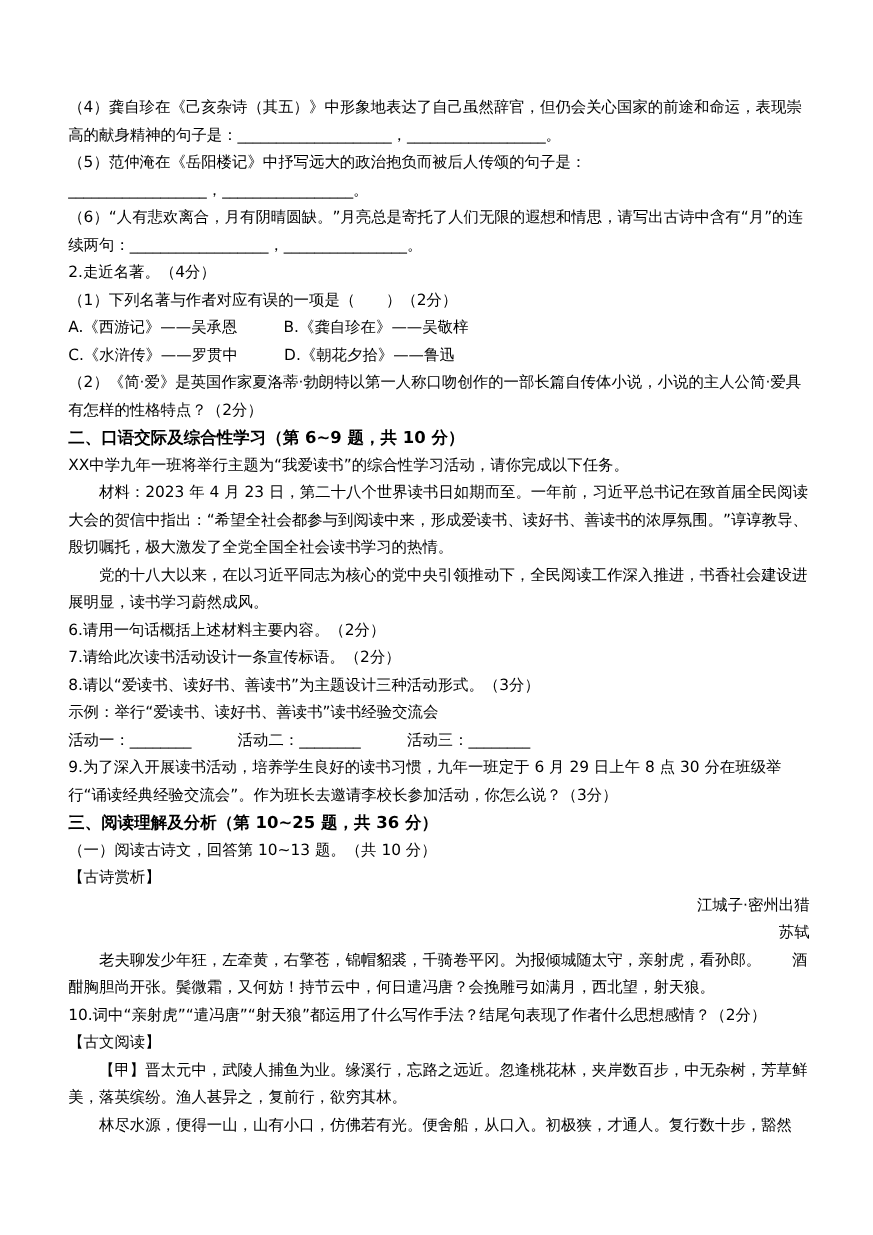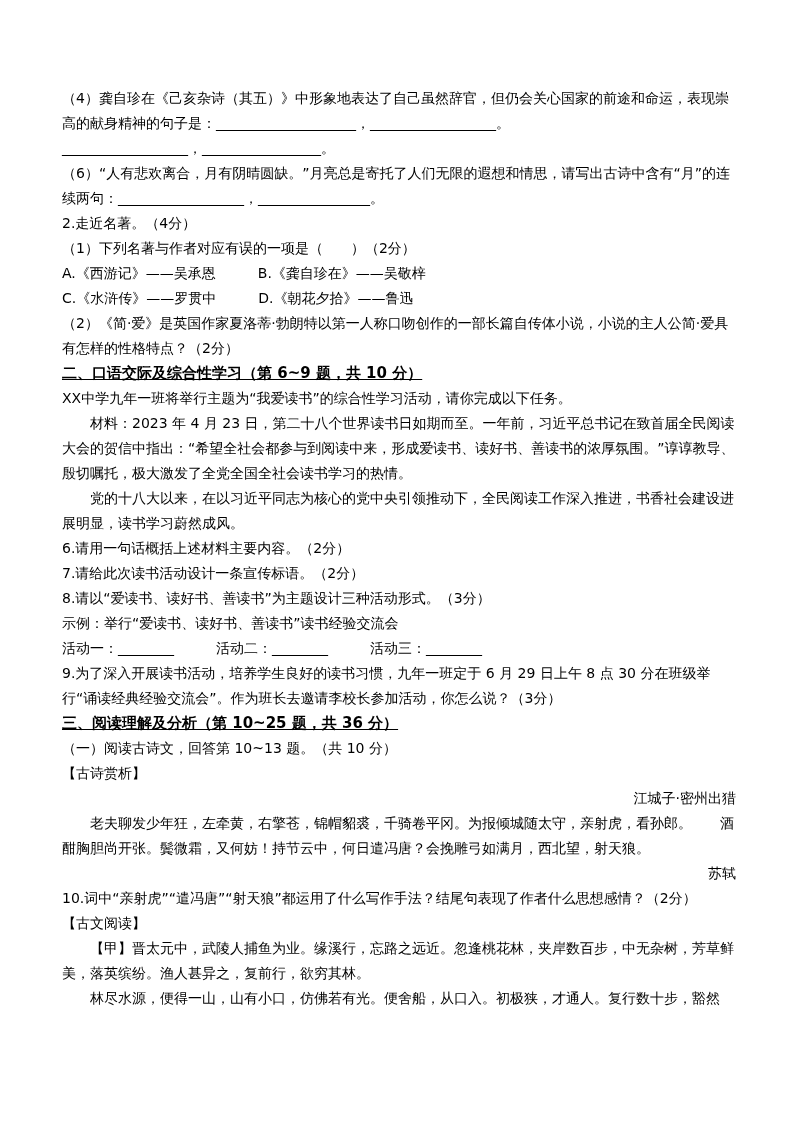--- a/index.html
+++ b/index.html
@@ -17,30 +17,31 @@
     position: absolute;
     left: 62px;
     top: 86px;
     width: 674px;
     font-size: 14px;
     line-height: 25px;
     text-align: left;
     word-break: break-all;
   }
   .doc p.line { margin: 0; padding: 0; }
-  .doc p.bold { font-weight: 700; font-size: 15px; text-decoration: underline; }
+  .doc p.bold { font-weight: 700; font-size: 15px; }
   .doc p.center { text-align: right; word-break: keep-all; }
   .doc p.indent { text-indent: 2em; }
 </style>
 </head>
 <body>
 
 <div class="page">
   <div class="doc" id="doc">
       <p class="line">（4）龚自珍在《己亥杂诗（其五）》中形象地表达了自己虽然辞官，但仍会关心国家的前途和命运，表现崇高的献身精神的句子是：____________________，__________________。</p>
+      <p class="line">（5）范仲淹在《岳阳楼记》中抒写远大的政治抱负而被后人传颂的句子是：</p>
       <p class="line">__________________，_________________。</p>
       <p class="line">（6）“人有悲欢离合，月有阴晴圆缺。”月亮总是寄托了人们无限的遐想和情思，请写出古诗中含有“月”的连续两句：__________________，________________。</p>
       <p class="line">2.走近名著。（4分）</p>
       <p class="line">（1）下列名著与作者对应有误的一项是（　　）（2分）</p>
       <p class="line">A.《西游记》——吴承恩　　　B.《龚自珍在》——吴敬梓</p>
       <p class="line">C.《水浒传》——罗贯中　　　D.《朝花夕拾》——鲁迅</p>
       <p class="line">（2）《简·爱》是英国作家夏洛蒂·勃朗特以第一人称口吻创作的一部长篇自传体小说，小说的主人公简·爱具有怎样的性格特点？（2分）</p>
       <p class="line bold">二、口语交际及综合性学习（第 6~9 题，共 10 分）</p>
       <p class="line">XX中学九年一班将举行主题为“我爱读书”的综合性学习活动，请你完成以下任务。</p>
       <p class="line indent">材料：2023 年 4 月 23 日，第二十八个世界读书日如期而至。一年前，习近平总书记在致首届全民阅读大会的贺信中指出：“希望全社会都参与到阅读中来，形成爱读书、读好书、善读书的浓厚氛围。”谆谆教导、殷切嘱托，极大激发了全党全国全社会读书学习的热情。</p>
@@ -48,20 +49,20 @@
       <p class="line">6.请用一句话概括上述材料主要内容。（2分）</p>
       <p class="line">7.请给此次读书活动设计一条宣传标语。（2分）</p>
       <p class="line">8.请以“爱读书、读好书、善读书”为主题设计三种活动形式。（3分）</p>
       <p class="line">示例：举行“爱读书、读好书、善读书”读书经验交流会</p>
       <p class="line">活动一：________　　　活动二：________　　　活动三：________</p>
       <p class="line">9.为了深入开展读书活动，培养学生良好的读书习惯，九年一班定于 6 月 29 日上午 8 点 30 分在班级举行“诵读经典经验交流会”。作为班长去邀请李校长参加活动，你怎么说？（3分）</p>
       <p class="line bold">三、阅读理解及分析（第 10~25 题，共 36 分）</p>
       <p class="line">（一）阅读古诗文，回答第 10~13 题。（共 10 分）</p>
       <p class="line">【古诗赏析】</p>
       <p class="line center">江城子·密州出猎</p>
+      <p class="line center">苏轼</p>
       <p class="line indent">老夫聊发少年狂，左牵黄，右擎苍，锦帽貂裘，千骑卷平冈。为报倾城随太守，亲射虎，看孙郎。　　酒酣胸胆尚开张。鬓微霜，又何妨！持节云中，何日遣冯唐？会挽雕弓如满月，西北望，射天狼。</p>
-      <p class="line center">苏轼</p>
       <p class="line">10.词中“亲射虎”“遣冯唐”“射天狼”都运用了什么写作手法？结尾句表现了作者什么思想感情？（2分）</p>
       <p class="line">【古文阅读】</p>
       <p class="line indent">【甲】晋太元中，武陵人捕鱼为业。缘溪行，忘路之远近。忽逢桃花林，夹岸数百步，中无杂树，芳草鲜美，落英缤纷。渔人甚异之，复前行，欲穷其林。</p>
       <p class="line indent">林尽水源，便得一山，山有小口，仿佛若有光。便舍船，从口入。初极狭，才通人。复行数十步，豁然</p>
     </div>
 </div>
 
 </body></html>

